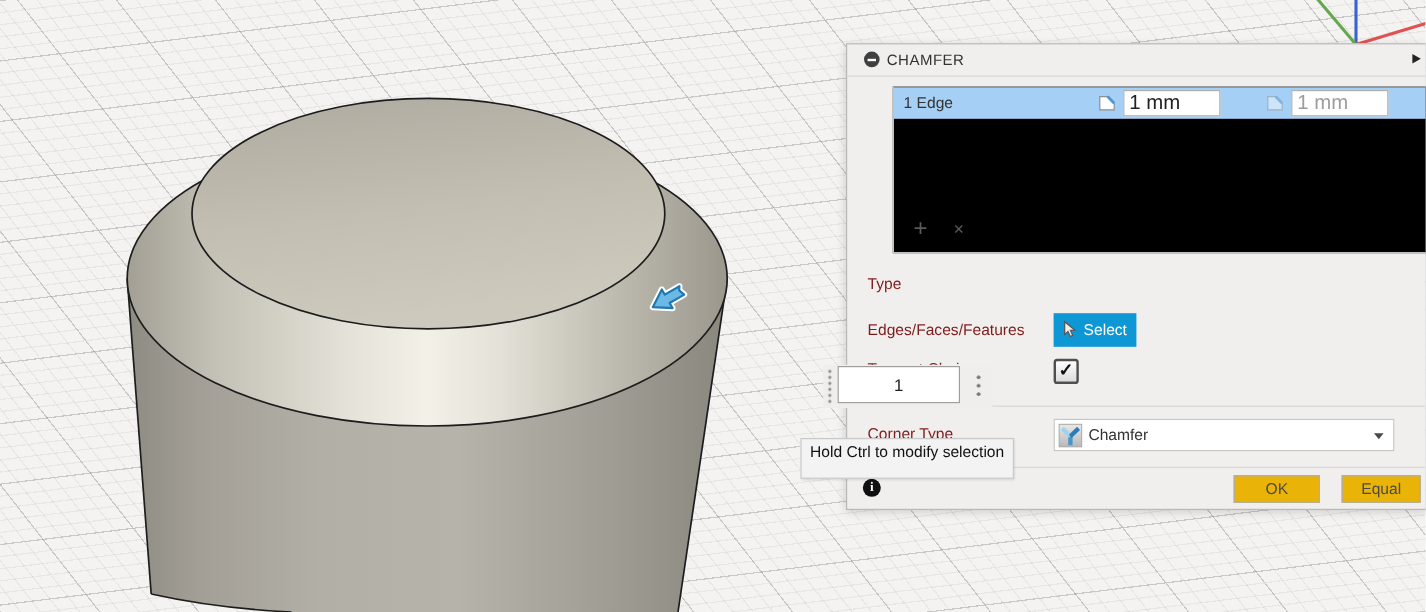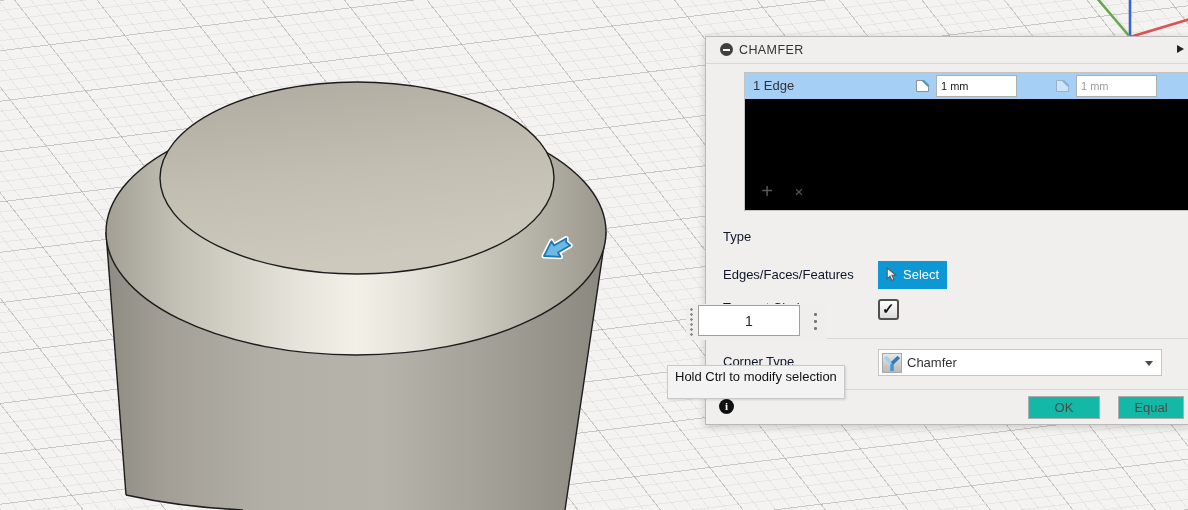--- a/index.html
+++ b/index.html
@@ -51,29 +51,29 @@
     background:#000000;border:1px solid #c3c3c3;box-sizing:border-box;margin-left:30px;
   }
   .sel-row{
     position:absolute;left:0;top:0;width:100%;height:26px;background:#a6cff5;
   }
   .sel-row-label{position:absolute;left:8px;top:5px;color:#333;}
   .mini-icon{position:absolute;top:5px;width:16px;height:16px;}
   .mini-input{
     position:absolute;top:2px;width:81px;height:22px;box-sizing:border-box;
     border:1px solid #b0b0b0;background:#fff;font-family:"Liberation Sans",sans-serif;
-    font-size:11px;padding:0 0 0 4px;color:#222;
+    font-size:17px;padding:0 0 0 4px;color:#222;
   }
   .mini-input.dim{color:#9d9d9d;}
   .list-add{position:absolute;left:13px;top:108px;width:18px;height:20px;
     font-size:20px;line-height:20px;color:#5a5a5a;text-align:center;cursor:default;}
   .list-del{position:absolute;left:46px;top:111px;width:16px;height:16px;
     font-size:15px;line-height:16px;color:#5a5a5a;text-align:center;cursor:default;}
 
-  .fld-label{position:absolute;left:17px;height:16px;line-height:16px;color:#0f172a;}
+  .fld-label{position:absolute;left:17px;height:16px;line-height:16px;color:#7f1d1d;}
   .dropdown{
     position:absolute;left:172px;width:284px;height:27px;box-sizing:border-box;
     background:#fff;border:1px solid #c6c6c6;
   }
   .dd-icon{position:absolute;left:3px;top:3px;width:20px;height:20px;}
   .dd-text{position:absolute;left:28px;top:5px;color:#333;}
   .dd-caret{
     position:absolute;right:8px;top:11px;width:0;height:0;
     border-top:5px solid #4a4a4a;border-left:4px solid transparent;border-right:4px solid transparent;
   }
@@ -92,21 +92,21 @@
   }
   .divider{position:absolute;left:0;right:0;height:1px;background:#d8d8d8;}
 
   .dlg-footer{position:absolute;left:0;right:0;top:352px;bottom:0;border-top:1px solid #d8d8d8;}
   .info-icon{
     position:absolute;left:13px;top:9px;width:15px;height:15px;border-radius:50%;
     background:#101010;color:#fff;font-size:11px;font-weight:bold;text-align:center;line-height:15px;
     font-family:"Liberation Serif",serif;
   }
   .btn{
-    position:absolute;top:6px;height:23px;box-sizing:border-box;background:#14b8a6;
+    position:absolute;top:6px;height:23px;box-sizing:border-box;background:#eab308;
     border:1px solid #adadad;color:#4a4a4a;font-size:13px;text-align:center;line-height:21px;
   }
   .btn-ok{left:322px;width:72px;}
   .btn-cancel{left:412px;width:66px;}
 
   
   .float-input{
     position:absolute;left:686px;top:304px;width:141px;height:36px;background:#efeeec;z-index:20;
   }
   .grip-dots{

